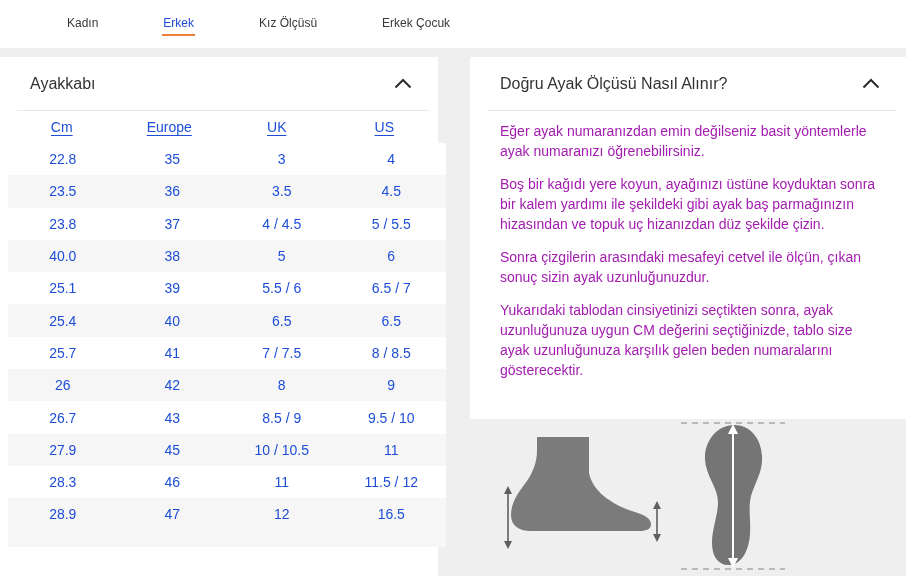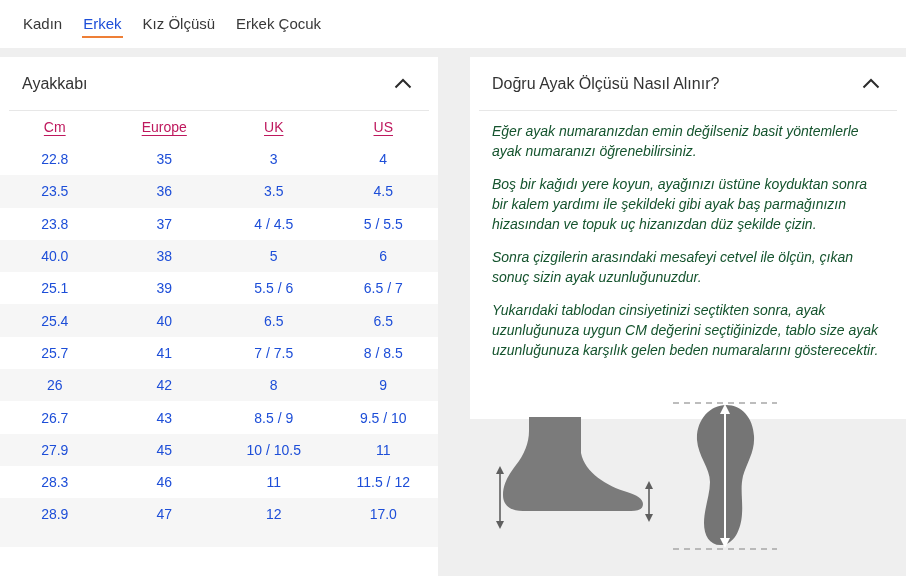--- a/index.html
+++ b/index.html
@@ -10,57 +10,56 @@
   }
   .stage { position: relative; width: 906px; height: 576px; }
 
   
   .tabbar {
     position: absolute; top: 0; left: 0; width: 906px; height: 48px;
     background: #ffffff; display: flex; align-items: center;
     padding-left: 22px; gap: 19px;
   }
   .tab {
-    font-size: 15px; color: #383838; cursor: pointer;
-    padding: 4px 1px; border-bottom: 2px solid transparent;
+    font-size: 12px; color: #383838; cursor: pointer;
+    padding: 4px 1px; border-bottom: 2px solid transparent; margin-left: 44px;
   }
   .tab.active { color: #1d4ed8; border-bottom-color: #ee7f36; }
 
   
-  .panel { position: absolute; top: 57px; background: #ffffff; }
+  .panel { position: absolute; top: 57px; background: #ffffff; padding-left: 8px; }
   .panel-left  { left: 0;    width: 438px; height: 519px; }
   .panel-right { left: 470px; width: 436px; height: 362px; }
 
   .panel-header {
     height: 53px; display: flex; align-items: center;
     justify-content: space-between; padding: 0 26px 0 22px;
   }
   .panel-title { font-size: 16px; color: #333333; }
   .chevron { display: flex; align-items: center; cursor: pointer; }
 
   .divider { border-top: 1px solid #e7e7e7; margin: 0 9px; }
 
   
   .thead { display: flex; height: 32px; align-items: center; }
   .thead .th {
-    width: 25%; text-align: center; font-size: 14px; color: #be185d;
+    width: 25%; text-align: center; font-size: 14px; color: #1d4ed8;
     text-decoration: underline; text-underline-offset: 3px; cursor: pointer;
   }
   .tbody { width: 438px; }
   .trow { display: flex; height: 32.3px; align-items: center; background: #ffffff; }
   .trow:nth-child(even) { background: #f6f6f6; }
   .trow .tcell { width: 25%; text-align: center; font-size: 14px; color: #1d4ed8; }
   .trow.partial { height: 16px; background: #f6f6f6; }
 
   
   .info-body { padding: 10px 24px 0 22px; }
   .info-body p {
-    font-size: 14px; line-height: 20px; color: #14532d;
+    font-size: 14px; line-height: 20px; color: #a21caf;
     margin-bottom: 13px;
-    font-style: italic;
   }
   .diagrams {
     display: flex; align-items: center; gap: 10px;
     padding-left: 23px; margin-top: 36px;
   }
 </style>
 </head>
 <body>
 
 <div class="stage">
@@ -154,21 +153,21 @@
       <div class="trow">
         <div class="tcell">28.3</div>
         <div class="tcell">46</div>
         <div class="tcell">11</div>
         <div class="tcell">11.5 / 12</div>
       </div>
       <div class="trow">
         <div class="tcell">28.9</div>
         <div class="tcell">47</div>
         <div class="tcell">12</div>
-        <div class="tcell">17.0</div>
+        <div class="tcell">16.5</div>
       </div>
       <div class="trow partial"></div>
     </div>
   </div>
 
   <div class="panel panel-right">
     <div class="panel-header">
       <div class="panel-title">Doğru Ayak Ölçüsü Nasıl Alınır?</div>
       <div class="chevron">
         <svg width="18" height="11" viewBox="0 0 18 11">

